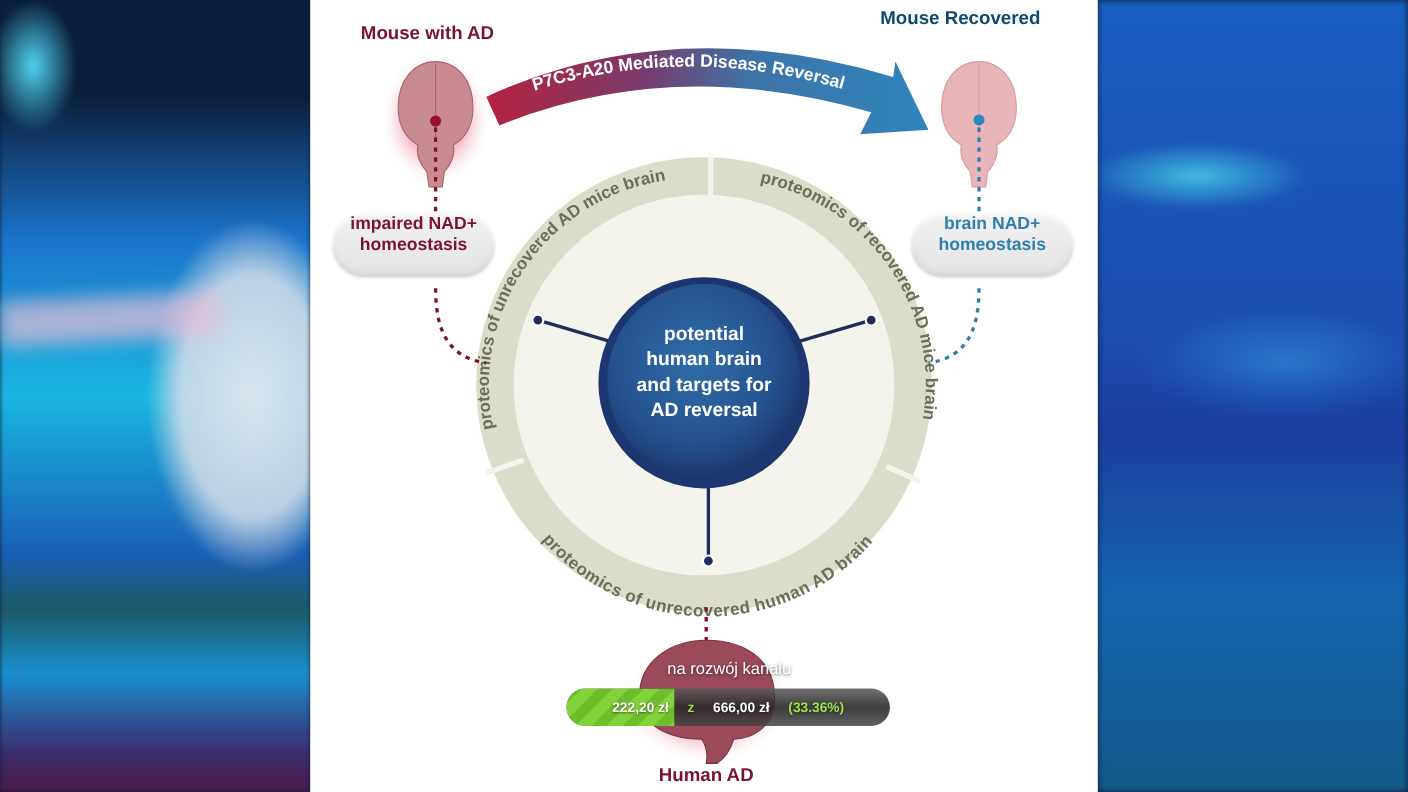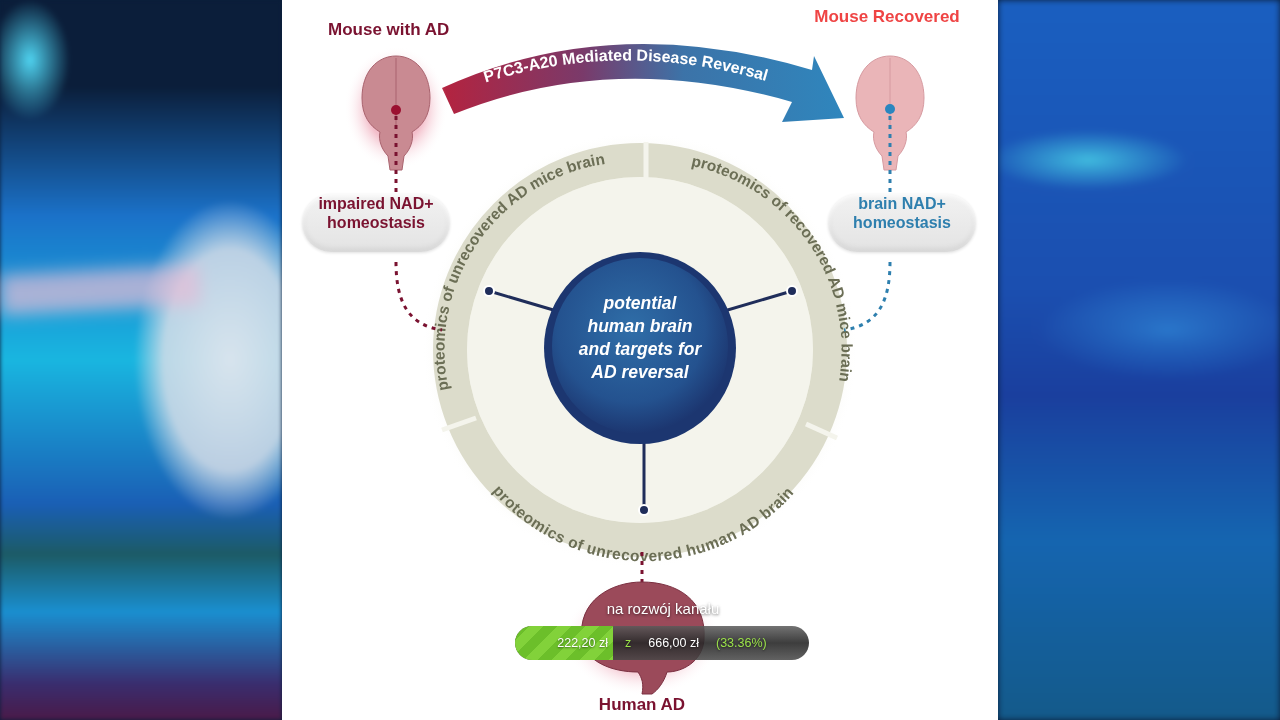--- a/index.html
+++ b/index.html
@@ -16,37 +16,37 @@
     background:
       radial-gradient(ellipse 100px 30px at 90px 160px, rgba(80,230,240,0.7) 0%, rgba(0,0,0,0) 100%),
       radial-gradient(ellipse 130px 50px at 170px 330px, rgba(60,170,240,0.5) 0%, rgba(0,0,0,0) 100%),
       radial-gradient(ellipse 120px 40px at 170px 345px, rgba(20,60,160,0.9) 0%, rgba(0,0,0,0) 100%),
       linear-gradient(180deg, #1a5fc0 0%, #1b4fb0 40%, #1a3f9e 55%, #1565b0 75%, #145a8a 100%);
     filter: blur(3px);
   }
   .panel { position:absolute; left:282px; top:0; width:716px; height:720px; background:#ffffff; }
   .title { position:absolute; font-weight:bold; font-size:17px; text-align:center; line-height:22px; }
   .t-mouse-ad { left:46px; top:19px; color:#7a1230; }
-  .t-recovered { left:510px; top:6px; width:190px; color:#ef4444; }
+  .t-recovered { left:496px; top:6px; width:190px; color:#0c4a6e; }
   .t-human { left:290px; top:694px; width:140px; color:#7a1230; }
   .pill { position:absolute; width:148px; height:58px; border-radius:29px;
     background:linear-gradient(180deg,#f2f2f2 0%,#e3e3e3 100%);
     box-shadow: inset 0 2px 4px rgba(255,255,255,0.9), inset 0 -3px 6px rgba(0,0,0,0.08), 0 1px 3px rgba(0,0,0,0.12);
     display:flex; justify-content:center; text-align:center; font-weight:bold; font-size:16px; line-height:19px; }
   .pill-left { left:20px; top:194px; color:#7a1230; }
   .pill-right { left:546px; top:194px; color:#2e7fae; }
   svg.diagram { position:absolute; left:0; top:0; width:716px; height:720px; }
-  .center-text { position:absolute; left:258px; top:292px; width:200px; text-align:center; color:#ffffff; font-weight:bold; font-size:17.5px; line-height:23px;font-style:italic; }
+  .center-text { position:absolute; left:258px; top:292px; width:200px; text-align:center; color:#ffffff; font-weight:bold; font-size:17.5px; line-height:23px; }
   .donation { position:absolute; left:233px; top:600px; width:296px; }
   .donation-label { text-align:center; color:#ffffff; font-weight:normal; font-size:15px; text-shadow:0 1px 3px rgba(0,0,0,0.6); margin-bottom:9px; }
   .bar { position:relative; width:294px; height:34px; border-radius:17px; overflow:hidden;
     background:linear-gradient(180deg, rgba(90,90,90,0.85) 0%, rgba(40,40,40,0.9) 50%, rgba(70,70,70,0.85) 100%); }
   .bar-fill { position:absolute; left:0; top:0; height:100%;
     background: repeating-linear-gradient(135deg, #6cbf2a 0px, #6cbf2a 10px, #82d23a 10px, #82d23a 20px); }
-  .bar-text { position:absolute; left:0; top:0; width:100%; height:100%; display:flex; align-items:center; justify-content:center; gap:17px; color:#ffffff; font-weight:normal; font-size:12.5px; text-shadow:0 1px 2px rgba(0,0,0,0.5); }
+  .bar-text { position:absolute; left:0; top:0; width:100%; height:100%; display:flex; align-items:center; justify-content:center; gap:17px; color:#ffffff; font-weight:bold; font-size:12.5px; text-shadow:0 1px 2px rgba(0,0,0,0.5); }
   .bar-text .sep { color:#9be34a; }
   .bar-text .pct { color:#9be34a; }
 </style>
 </head>
 <body>
 
 <div class="bg-left">
     <div class="stripe"></div>
   </div>
 <div class="bg-right"></div>

